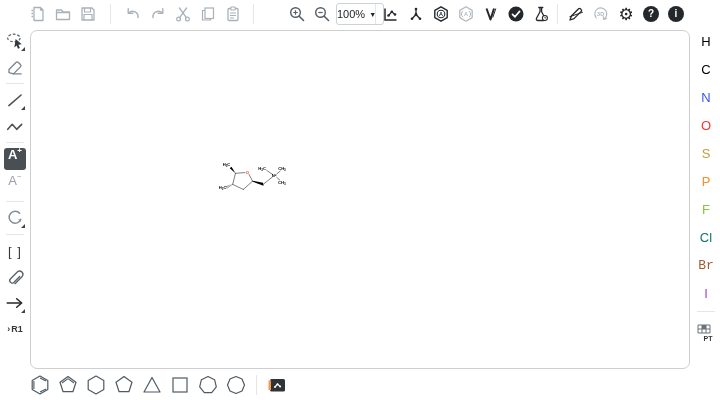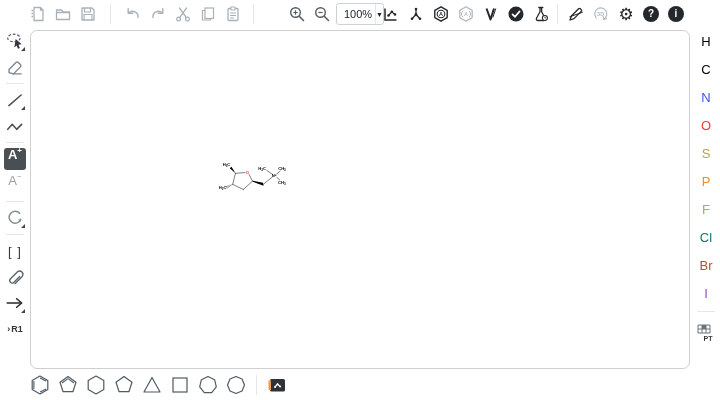--- a/index.html
+++ b/index.html
@@ -5,21 +5,21 @@
   html,body{margin:0;padding:0;}
   body{width:720px;height:400px;position:relative;background:#fff;overflow:hidden;
        font-family:"Liberation Sans",sans-serif;-webkit-font-smoothing:antialiased;}
   
   .topbar{position:absolute;left:0;top:0;width:720px;height:28px;background:#fff;}
   .tgroup{position:absolute;top:3px;display:flex;align-items:center;gap:3px;}
   .icon-btn{width:22px;height:22px;display:flex;align-items:center;justify-content:center;
             border-radius:3px;position:relative;cursor:pointer;}
   .vsep{position:absolute;top:4px;width:1px;height:20px;background:#e4e7e9;}
   .zoom-box{height:20px;width:46px;border:1px solid #ccd2d6;border-radius:3px;background:#fff;
-            display:flex;align-items:center;justify-content:flex-end;gap:4px;font-size:11px;color:#1c1f22;cursor:pointer;}
+            display:flex;align-items:center;justify-content:flex-start;gap:4px;font-size:11px;color:#1c1f22;cursor:pointer;}
   .zoom-box .caret{font-size:7px;color:#222;}
   .circ{width:16px;height:16px;border-radius:50%;background:#24282c;color:#fff;font-size:10px;
         font-weight:bold;display:flex;align-items:center;justify-content:center;line-height:1;}
   .gear{font-size:17px;color:#24282c;line-height:1;}
   
   .leftbar{position:absolute;left:2px;top:30px;width:26px;display:flex;flex-direction:column;
            align-items:center;gap:4px;}
   .tool{width:22px;height:22px;display:flex;align-items:center;justify-content:center;
         border-radius:3px;position:relative;cursor:pointer;font-size:12px;color:#3a4045;}
   .tool.selected{background:#4a4f54;color:#fff;}
@@ -319,21 +319,21 @@
 
 <div class="rightbar">
   <div class="elem" style="color: rgb(0, 0, 0);">H</div>
   <div class="elem" style="color: rgb(0, 0, 0);">C</div>
   <div class="elem" style="color: rgb(59, 84, 242);">N</div>
   <div class="elem" style="color: rgb(245, 55, 46);">O</div>
   <div class="elem" style="color: rgb(194, 160, 60);">S</div>
   <div class="elem" style="color: rgb(255, 140, 38);">P</div>
   <div class="elem" style="color: rgb(133, 196, 70);">F</div>
   <div class="elem" style="color: #0f766e;">Cl</div>
-  <div class="elem" style="color: rgb(166, 88, 47);">Br</div>
+  <div class="elem" style="color: rgb(166, 88, 47); font-family: Liberation Mono, monospace;">Br</div>
   <div class="elem" style="color: rgb(154, 79, 192);">I</div>
   <div class="hsep"></div>
   <div class="pt-btn">
     <svg width="22" height="22" viewBox="0 0 22 22">
       <path d="M3 4 h12 M3 8 h12 M3 12 h12 M3 4 v8 M7 4 v8 M11 4 v8 M15 4 v8" stroke="#6a727a" stroke-width="1" fill="none"></path>
       <rect x="7" y="4" width="4" height="4" fill="#6a727a"></rect>
       <text x="13" y="19.5" font-size="7" font-weight="bold" fill="#33383c" text-anchor="middle">PT</text>
     </svg>
   </div>
 </div>

